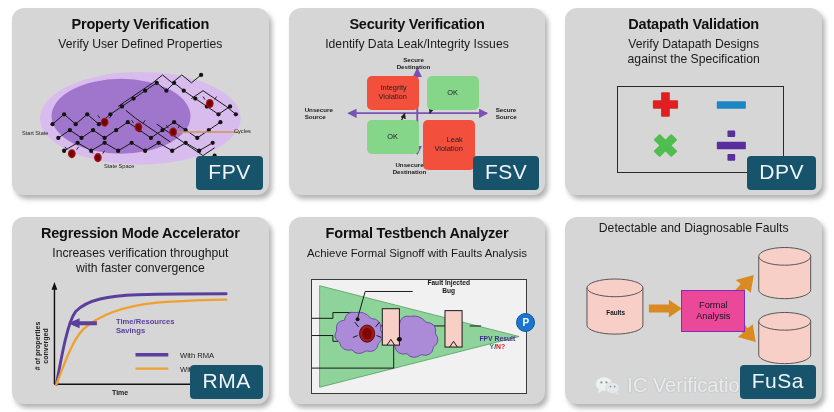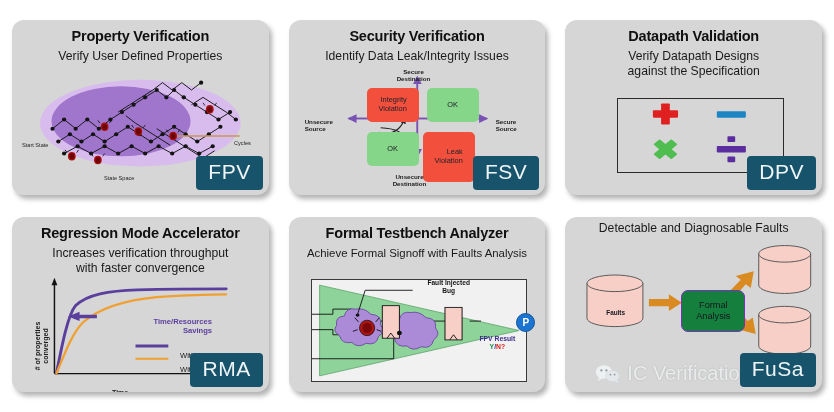--- a/index.html
+++ b/index.html
@@ -8,21 +8,21 @@
     background:#ffffff;
     font-family:"Liberation Sans", sans-serif;
     overflow:hidden;
   }
   #board{
     position:relative;width:834px;height:412px;
     display:grid;
     grid-template-columns:repeat(3,1fr);
     grid-template-rows:repeat(2,1fr);
     column-gap:8px;row-gap:10px;
-    padding:14px 6px;box-sizing:border-box;
+    padding:2px 6px;box-sizing:border-box;
   }
   .card{
     position:relative;
     margin:6px;
     background:#d6d6d6;
     border-radius:12px;
     box-shadow:3px 4px 5px rgba(0,0,0,0.30);
     overflow:hidden;
   }
   .card-title{
@@ -66,21 +66,21 @@
 
   
   .rma-ylab{
     position:absolute;font-size:7px;color:#1a1a1a;font-weight:bold;
     transform:rotate(-90deg);transform-origin:left top;white-space:nowrap;
     line-height:1.15;text-align:center;
   }
   .rma-xlab{position:absolute;font-size:7px;color:#1a1a1a;font-weight:bold;}
   .rma-sav{
     position:absolute;font-size:7.6px;color:#5b3f9d;font-weight:bold;
-    text-align:right;line-height:1.25;
+    text-align:left;line-height:1.25;
   }
   .rma-leg{position:absolute;font-size:7.6px;color:#1a1a1a;}
 
   
   .fta-frame{position:absolute;border:1.3px solid #3a3a3a;background:#f1f1f1;}
   .fta-lab{position:absolute;font-size:6.6px;font-weight:bold;color:#151515;text-align:center;line-height:1.2;}
   .fta-res{position:absolute;font-size:6.8px;font-weight:bold;color:#3b2d8c;text-align:center;line-height:1.25;}
   .fta-y{color:#1f8f4a;}
   .fta-n{color:#d81d1d;}
   .fta-p{
@@ -89,21 +89,21 @@
     display:flex;align-items:center;justify-content:center;
     border:1px solid #12559c;
   }
 
   
   .cyl-lab{
     position:absolute;font-size:6.4px;font-weight:bold;color:#15151f;
     text-align:center;line-height:1.2;width:100%;
   }
   .fa-box{
-    position:absolute;background:#15803d;border:1px solid #7a2fc4;border-radius:7px;
+    position:absolute;background:#ec4899;border:1px solid #7a2fc4;border-radius:0;
     display:flex;align-items:center;justify-content:center;text-align:center;
     font-size:9.2px;color:#15151f;line-height:1.25;
   }
   .watermark{
     position:absolute;left:30px;bottom:7px;
     display:flex;align-items:center;gap:6px;
     font-size:20px;color:#e9eced;z-index:20;
     text-shadow:0 0 2px rgba(0,0,0,.18);
     white-space:nowrap;
   }

